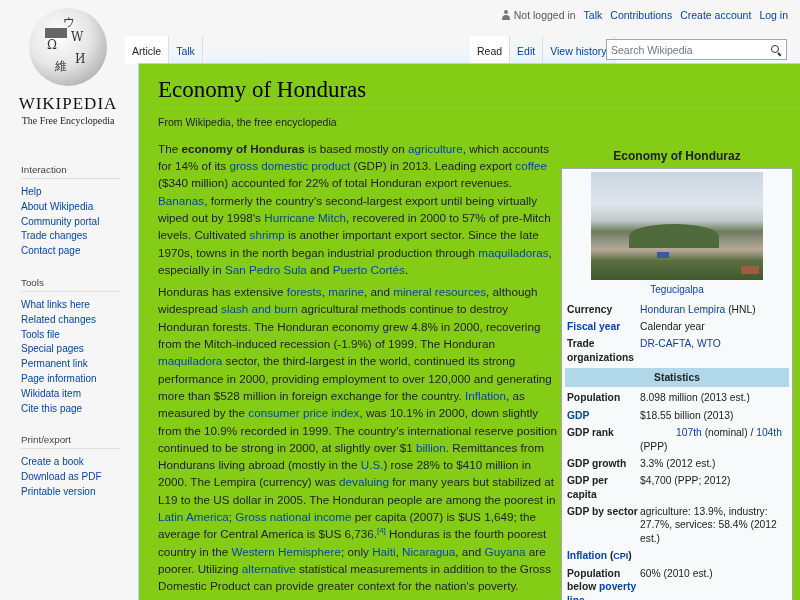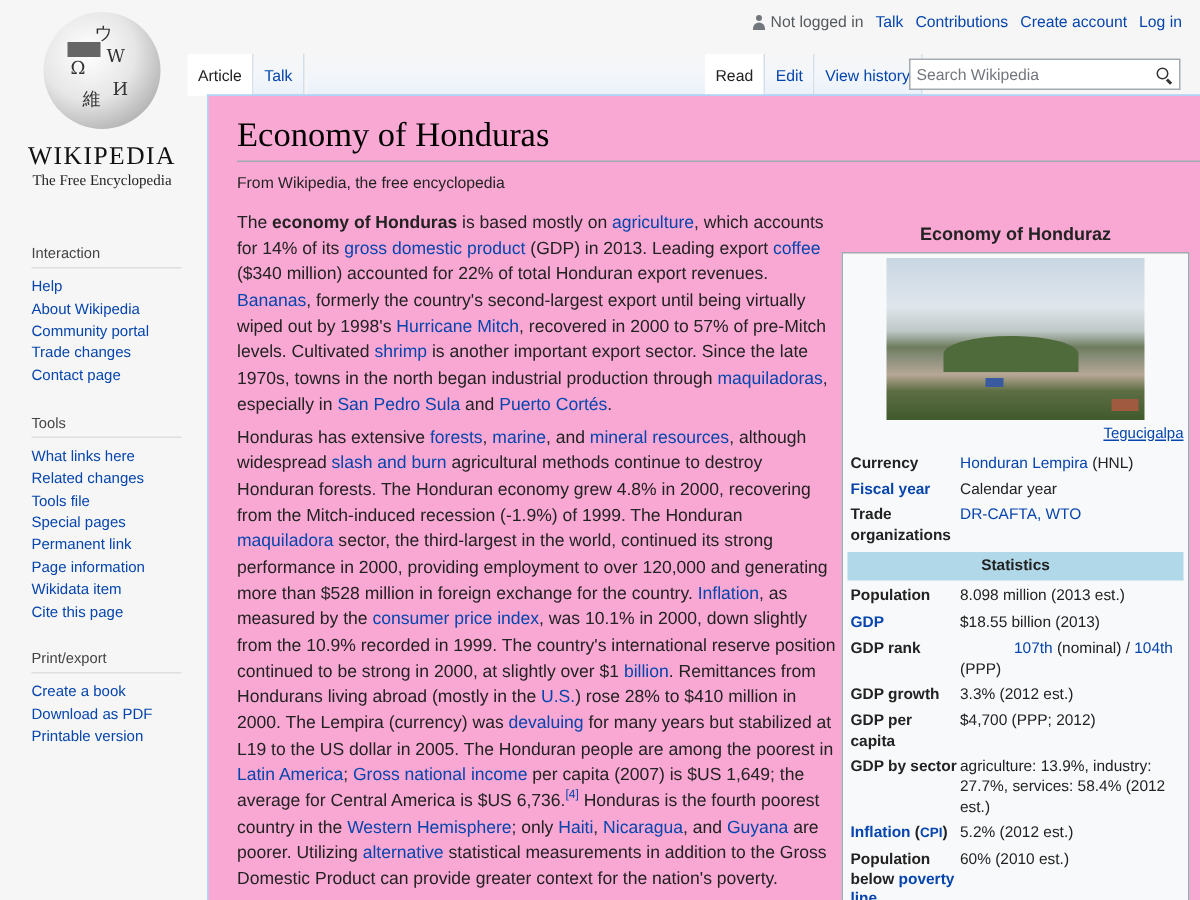--- a/index.html
+++ b/index.html
@@ -68,21 +68,21 @@
   }
   .search input { border: none; outline: none; font-family: "Liberation Sans", sans-serif; font-size: 10.5px; flex: 1; background: transparent; color: #222; }
   .search input::placeholder { color: #72777d; }
   .search-icon { width: 12px; height: 12px; position: relative; }
   .search-icon::before { content: ""; position: absolute; left: 1px; top: 1px; width: 6px; height: 6px; border: 1.6px solid #333; border-radius: 50%; }
   .search-icon::after { content: ""; position: absolute; left: 8px; top: 8px; width: 4px; height: 1.8px; background: #333; transform: rotate(45deg); transform-origin: left; }
 
   
   .content {
     position: absolute; left: 138px; top: 63px; width: 662px; height: 537px;
-    background: #f9a8d4; border-left: 1px solid #a7d7f9; border-top: 1px solid #a7d7f9;
+    background: #84cc16; border-left: 1px solid #a7d7f9; border-top: 1px solid #a7d7f9;
     padding: 12px 12px 0 19px;
   }
   h1 {
     font-family: "Liberation Serif", serif; font-weight: normal; font-size: 23px;
     color: #000; border-bottom: 1px solid #a2a9b1; padding-bottom: 2px; width: 643px;
     line-height: 1.25;
   }
   .siteSub { font-size: 10.5px; margin-top: 8px; color: #222; }
   .body-text { width: 399px; margin-top: 12px; font-size: 11.7px; line-height: 17.3px; color: #222; }
   .body-text p { margin-bottom: 5px; }
@@ -97,21 +97,21 @@
   .ib-box { background: #f8f9fa; border: 1px solid #a2a9b1; padding: 3px 3px 0 3px; }
   .ib-image {
     margin: 0 auto; width: 172px; height: 108px;
     background:
       linear-gradient(to bottom, #c9d6e2 0%, #dfe6ec 30%, #bfc8c8 45%, #6e7c5e 55%, #8a8f7c 62%, #b7a796 72%, #5d6e44 82%, #3f5a2c 100%);
     position: relative;
   }
   .ib-image .hill { position: absolute; left: 38px; top: 52px; width: 90px; height: 24px; background: #4f6b3c; border-radius: 50% 50% 0 0; }
   .ib-image .roof { position: absolute; left: 66px; top: 80px; width: 12px; height: 6px; background: #3a5aa0; }
   .ib-image .roof2 { position: absolute; left: 150px; top: 94px; width: 18px; height: 8px; background: #a05a40; }
-  .ib-caption { text-align: right; font-size: 10px; color: #0645ad; padding: 3px 0 5px; text-decoration: underline; }
+  .ib-caption { text-align: center; font-size: 10px; color: #0645ad; padding: 3px 0 5px; }
   .ib-row { display: flex; padding: 2px 0; }
   .ib-label { width: 75px; font-weight: bold; padding-left: 2px; flex-shrink: 0; }
   .ib-value { flex: 1; }
   .ib-header { background: #b0d8e8; text-align: center; font-weight: bold; padding: 3px 0; margin: 2px 0; }
 
   
   .sidebar { position: absolute; left: 21px; top: 146px; width: 105px; font-size: 10px; }
   .sidebar li { list-style: none; line-height: 14.8px; }
   .portal-heading { color: #444; font-size: 9.8px; margin-top: 18px; padding-bottom: 3px; border-bottom: 1px solid #dedede; margin-bottom: 6px; width: 100px; }
 </style>
@@ -241,21 +241,20 @@
         <div class="ib-row">
           <div class="ib-label">GDP per capita</div>
           <div class="ib-value"><span>$4,700 (PPP; 2012)</span></div>
         </div>
         <div class="ib-row">
           <div class="ib-label">GDP by sector</div>
           <div class="ib-value"><span>agriculture: 13.9%, industry: 27.7%, services: 58.4% (2012 est.)</span></div>
         </div>
         <div class="ib-row">
           <div class="ib-label"><a style="color: rgb(6, 69, 173);">Inflation</a><span> (</span><a style="color: rgb(6, 69, 173); font-size: 9px;">CPI</a><span>)</span></div>
-          <div class="ib-value"><span>5.2% (2012 est.)</span></div>
         </div>
         <div class="ib-row">
           <div class="ib-label"><span>Population below </span><a style="color: rgb(6, 69, 173);">poverty line</a></div>
           <div class="ib-value"><span>60% (2010 est.)</span></div>
         </div>
         <div class="ib-row">
           <div class="ib-label" style="color: rgb(6, 69, 173);">Gini coefficient</div>
           <div class="ib-value"><span>57.7 (2007)</span></div>
         </div>
       </div>

